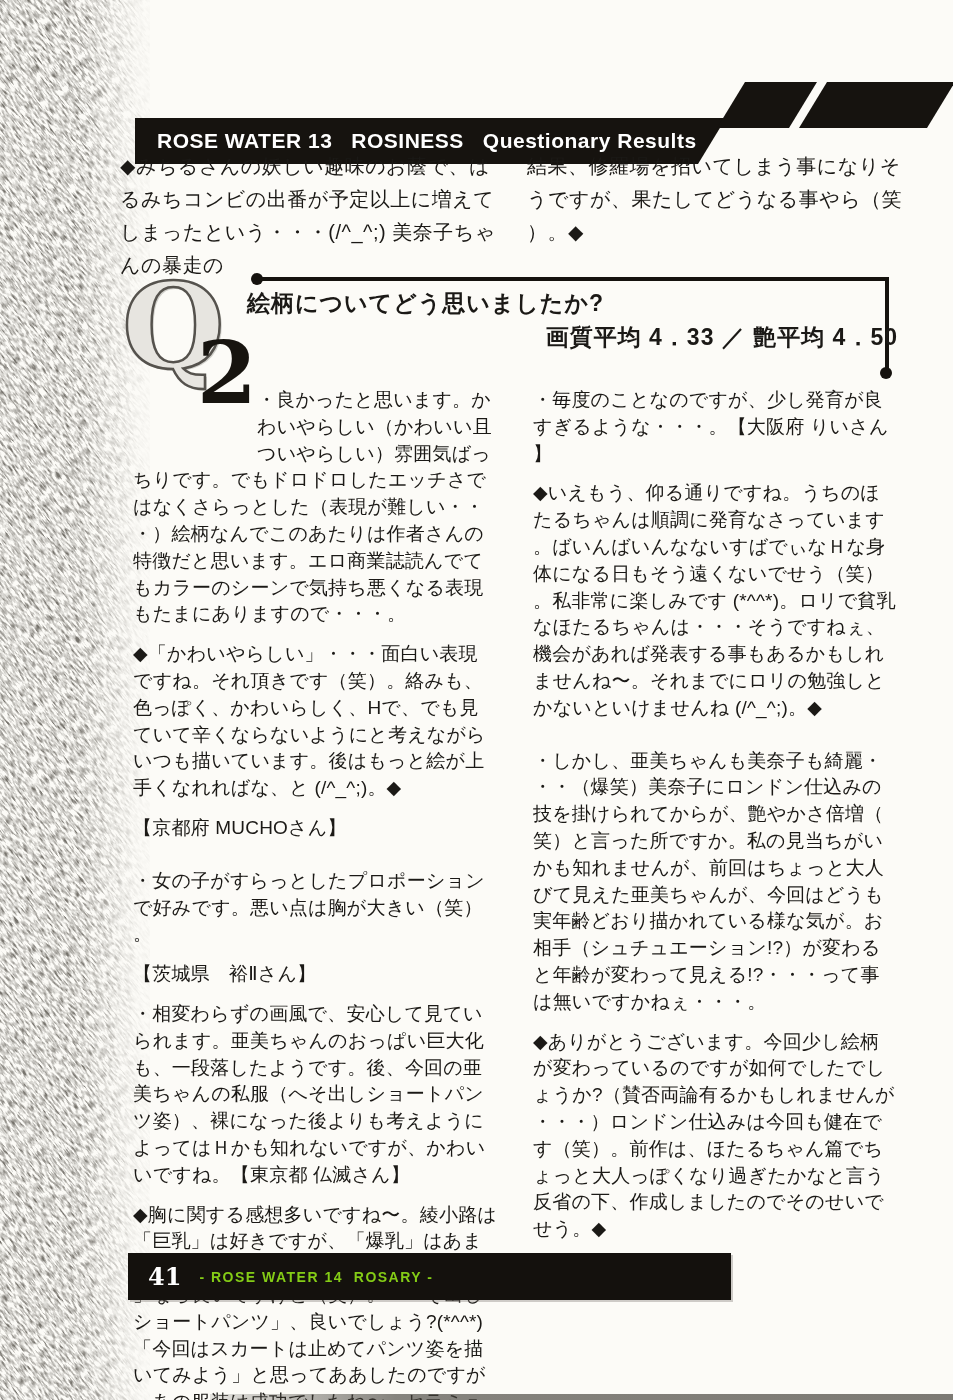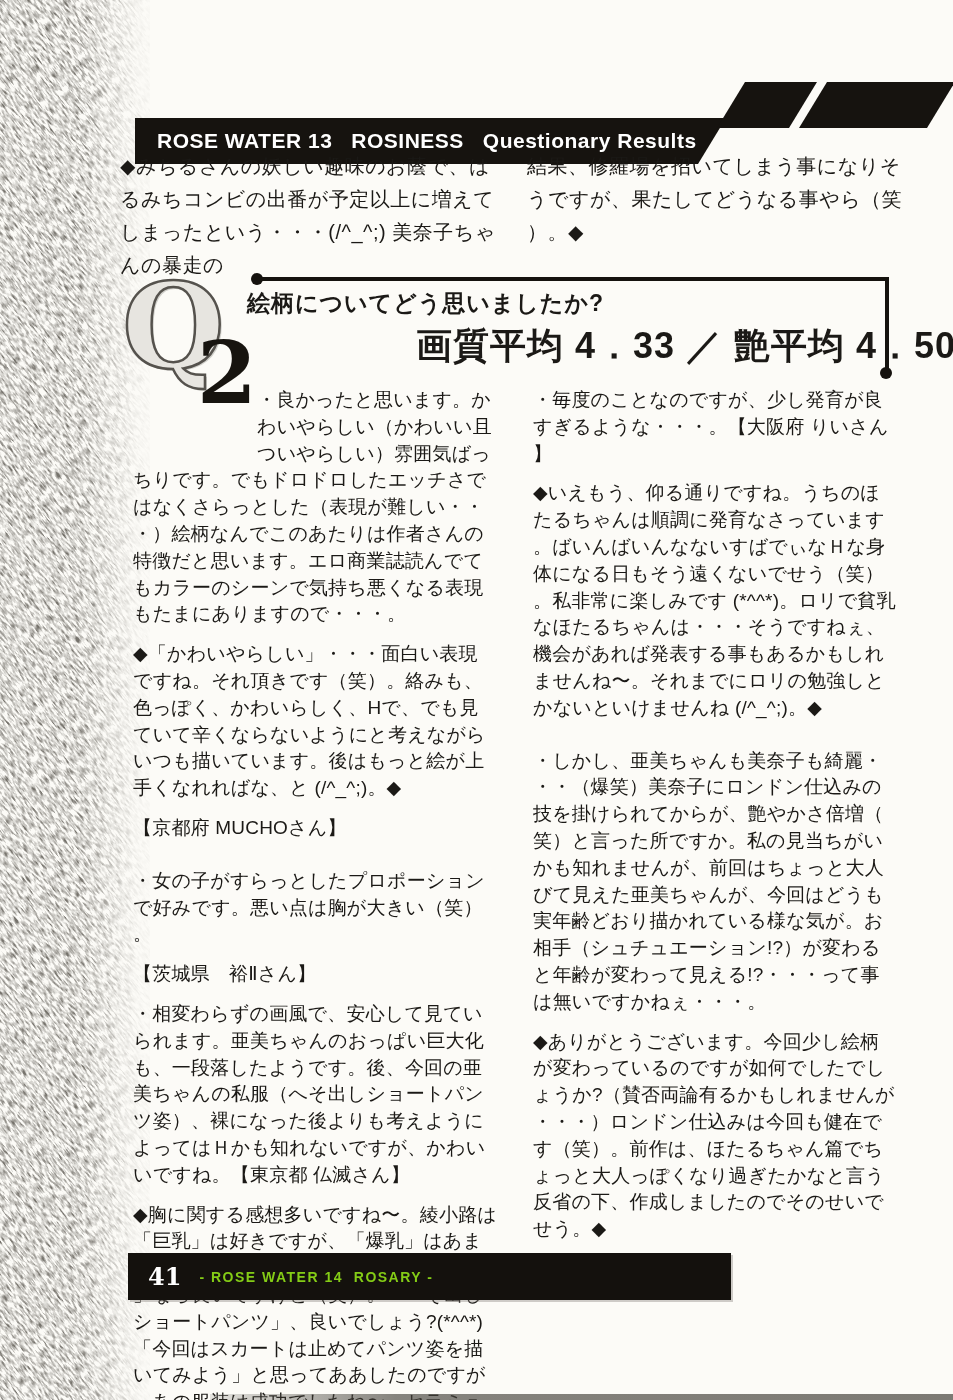--- a/index.html
+++ b/index.html
@@ -55,22 +55,22 @@
   .bracket-dot{position:absolute;width:12px;height:12px;border-radius:50%;background:#15120e;}
   .bracket-dot.d1{left:251px;top:273px;}
   .bracket-dot.d2{left:880px;top:367px;}
   .bracket-h{position:absolute;left:257px;top:277px;width:632px;height:4px;background:#15120e;}
   .bracket-v{position:absolute;left:885px;top:277px;width:4px;height:98px;background:#15120e;}
   .q-title{
     position:absolute;left:247px;top:288px;
     font-size:23px;font-weight:bold;letter-spacing:1px;white-space:pre;
   }
   .q-stats{
-    position:absolute;left:416px;top:322px;width:462px;
-    font-size:36px;font-weight:bold;text-align:right;white-space:pre;letter-spacing:1px;
+    position:absolute;left:436px;top:322px;width:462px;
+    font-size:23px;font-weight:bold;text-align:right;white-space:pre;letter-spacing:1px;
   }
   
   .cols{position:absolute;left:120px;top:374px;width:790px;display:flex;gap:10px;}
   .col{width:390px;}
   .col p{
     margin:13px;font-size:19px;line-height:26.8px;letter-spacing:.2px;
     line-break:anywhere;overflow-wrap:anywhere;white-space:pre-wrap;
   }
   .col p.gap{margin-top:26px;}
   .q2-spacer{float:left;width:124px;height:56px;}

